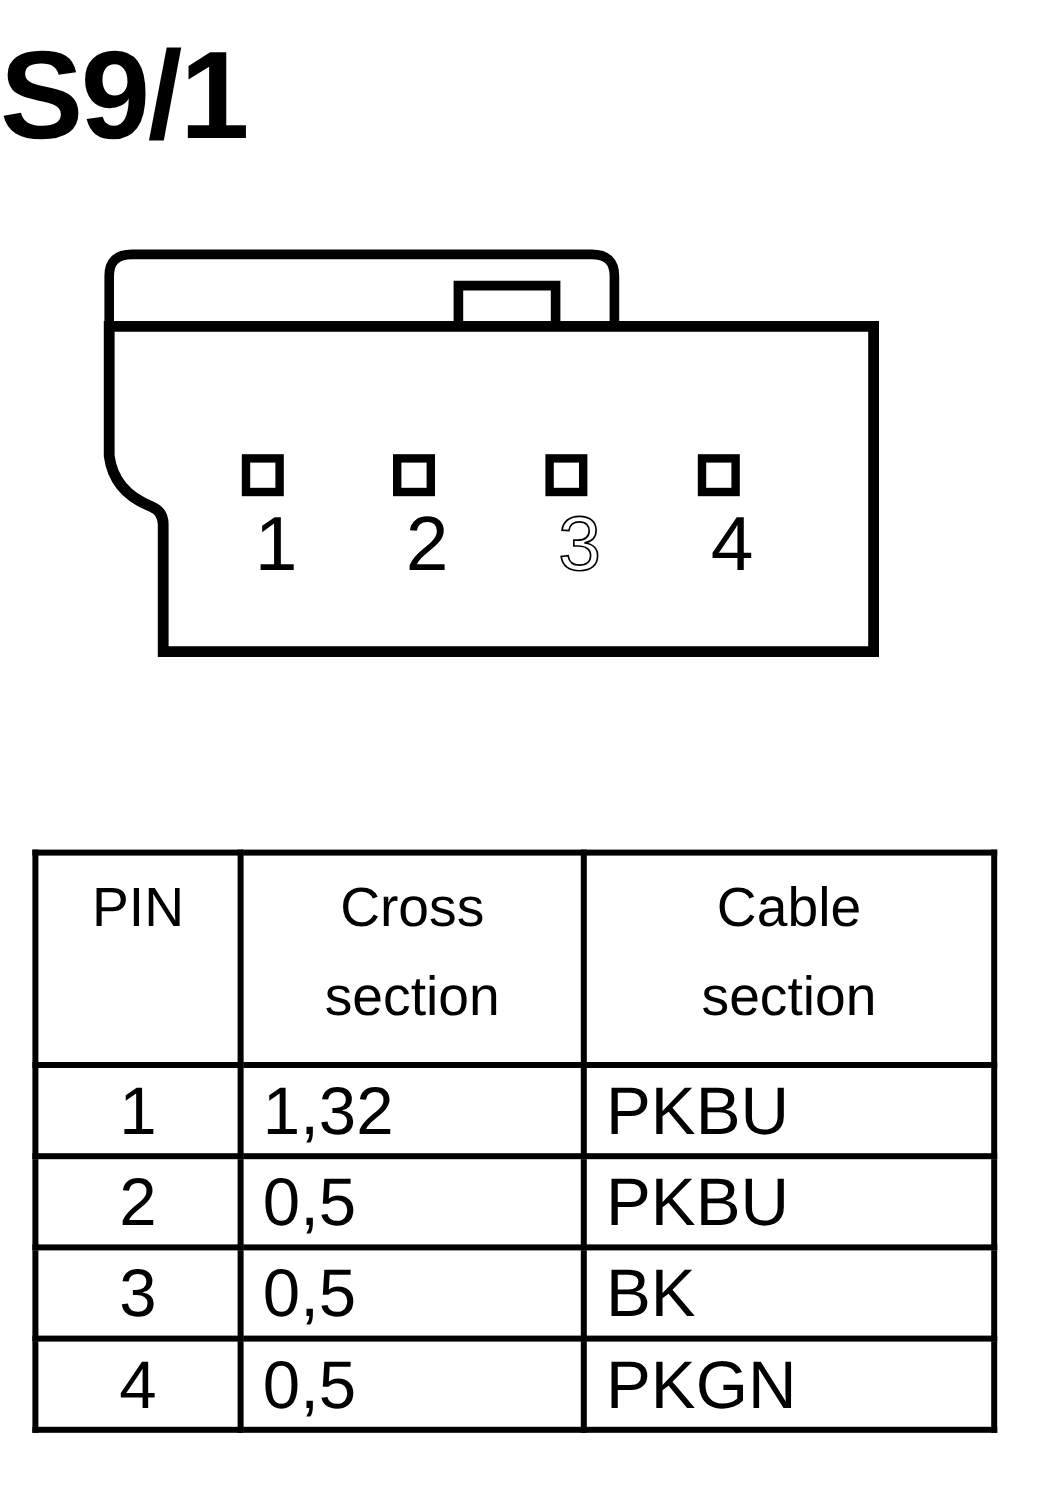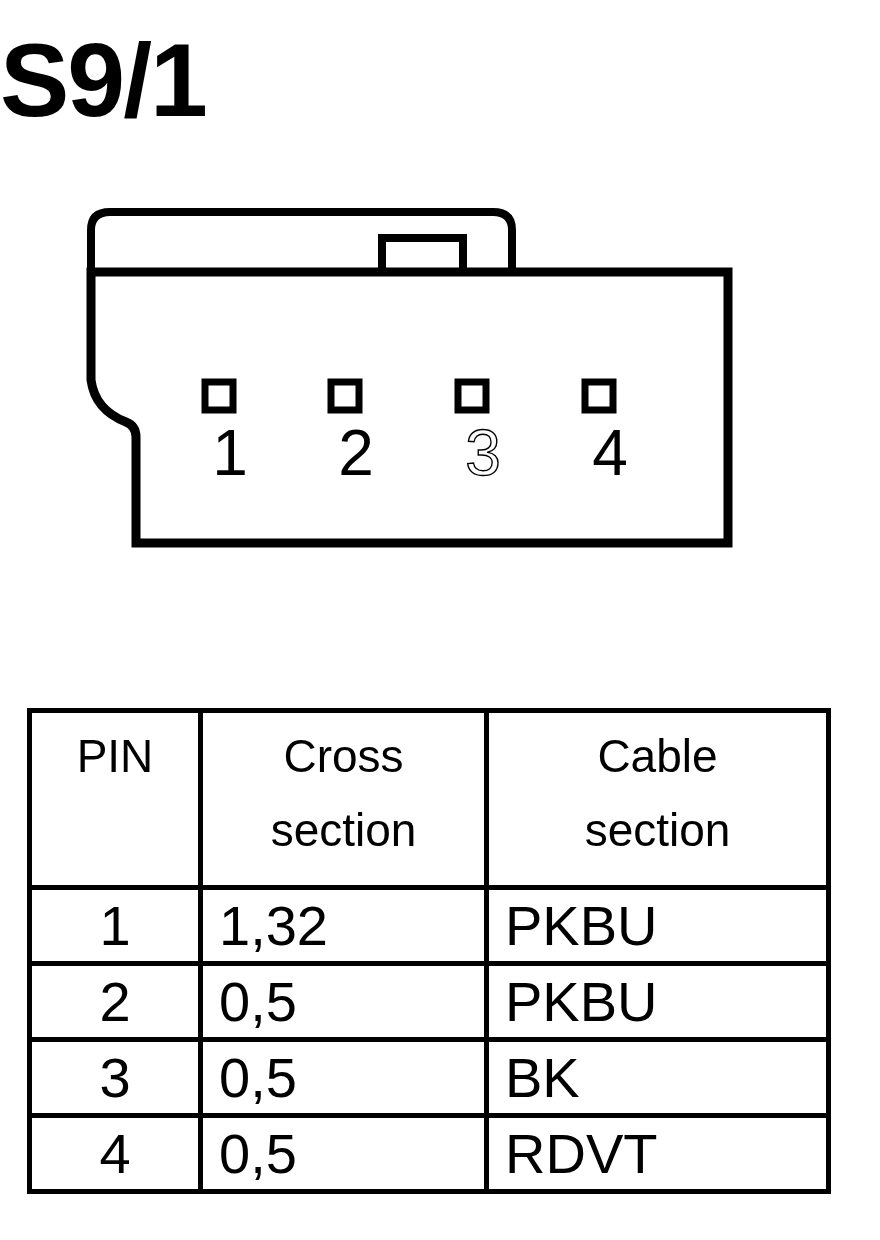--- a/index.html
+++ b/index.html
@@ -152,16 +152,16 @@
       <td class="cell-colors">PKBU</td>
     </tr>
     <tr>
       <td class="cell-pin">3</td>
       <td class="cell-section">0,5</td>
       <td class="cell-colors">BK</td>
     </tr>
     <tr>
       <td class="cell-pin">4</td>
       <td class="cell-section">0,5</td>
-      <td class="cell-colors">RDVT</td>
+      <td class="cell-colors">PKGN</td>
     </tr>
   </tbody>
 </table>
 
 </body></html>

